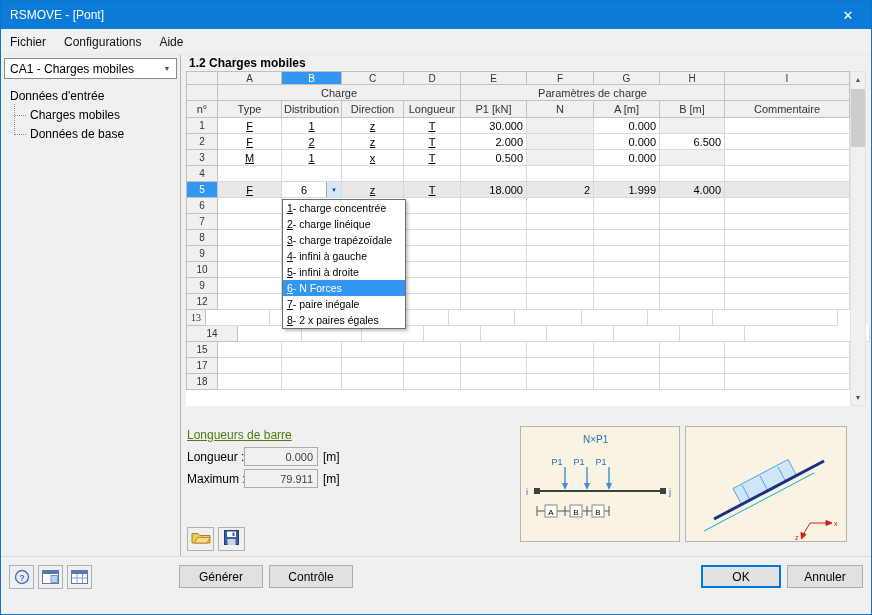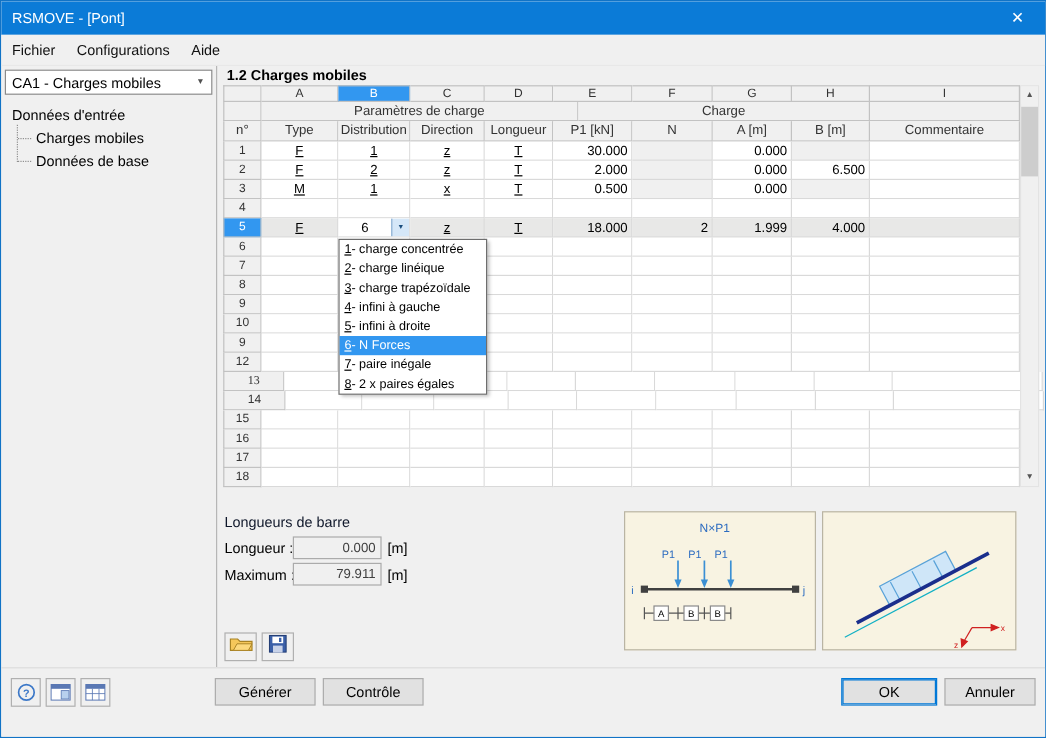--- a/index.html
+++ b/index.html
@@ -59,21 +59,21 @@
     z-index:9;box-shadow:2px 2px 3px rgba(0,0,0,.25);}
   .dd-item{height:16px;display:flex;align-items:center;padding-left:4px;font-size:10.5px;white-space:nowrap;color:#000;}
   .dd-item.sel{background:#3297f0;color:#fff;}
   
   .vscroll{position:absolute;left:664px;top:0;width:16px;height:335px;background:#f0f0f0;border:1px solid #e3e3e3;}
   .sb-btn{position:absolute;left:0;right:0;height:15px;display:flex;align-items:center;justify-content:center;
     font-size:7px;color:#555;background:#f0f0f0;}
   .sb-up{top:0;} .sb-down{bottom:0;}
   .sb-thumb{position:absolute;left:0;right:0;top:17px;height:58px;background:#cdcdcd;}
   
-  .len-title{position:absolute;left:186px;top:427px;font-size:12px;color:#0f172a;}
+  .len-title{position:absolute;left:186px;top:427px;font-size:12px;color:#4d7c0f;text-decoration:underline;}
   .len-label{position:absolute;font-size:12px;color:#000;}
   .len-field{position:absolute;width:74px;height:19px;border:1px solid #ababab;background:#f0f0f0;font-size:11px;
     display:flex;align-items:center;justify-content:flex-end;padding-right:4px;color:#404040;}
   .len-unit{position:absolute;font-size:12px;color:#000;}
   
   .tool-btn{position:absolute;width:27px;height:24px;background:#f0f0f0;border:1px solid #b0b0b0;
     display:flex;align-items:center;justify-content:center;}
   
   .img-panel{position:absolute;top:425px;height:116px;background:#f8f3e2;border:1px solid #b9b4a3;}
   .p1{left:519px;width:160px;} .p2{left:684px;width:162px;}
@@ -134,22 +134,22 @@
           <div class="cell hcell letter" style="width: 62px;">C</div>
           <div class="cell hcell letter" style="width: 57px;">D</div>
           <div class="cell hcell letter" style="width: 66px;">E</div>
           <div class="cell hcell letter" style="width: 67px;">F</div>
           <div class="cell hcell letter" style="width: 66px;">G</div>
           <div class="cell hcell letter" style="width: 65px;">H</div>
           <div class="cell hcell letter" style="width: 125px;">I</div>
         </div>
       <div class="trow h16">
         <div class="cell hcell w32"></div>
+        <div class="cell hcell w243">Charge</div>
         <div class="cell hcell w264">Paramètres de charge</div>
-        <div class="cell hcell w243">Charge</div>
         <div class="cell hcell w125"></div>
       </div>
       <div class="trow h17" id="colhead-row">
           <div class="cell hcell" style="width: 32px;">n°</div>
           <div class="cell hcell" style="width: 64px;">Type</div>
           <div class="cell hcell" style="width: 60px;">Distribution</div>
           <div class="cell hcell" style="width: 62px;">Direction</div>
           <div class="cell hcell" style="width: 57px;">Longueur</div>
           <div class="cell hcell" style="width: 66px;">P1 [kN]</div>
           <div class="cell hcell" style="width: 67px;">N</div>
@@ -329,21 +329,21 @@
             <div class="cell" style="width: 60px;"></div>
             <div class="cell" style="width: 62px;"></div>
             <div class="cell" style="width: 57px;"></div>
             <div class="cell num" style="width: 66px;"></div>
             <div class="cell num" style="width: 67px;"></div>
             <div class="cell num" style="width: 66px;"></div>
             <div class="cell num" style="width: 65px;"></div>
             <div class="cell leftal" style="width: 125px;"></div>
           </div>
           <div class="trow h16">
-            <div class="cell rowhead" style="width: 51px; font-family: Liberation Serif, serif;">13</div>
+            <div class="cell rowhead" style="width: 20px; font-family: Liberation Serif, serif;">13</div>
             <div class="cell" style="width: 64px;"></div>
             <div class="cell" style="width: 60px;"></div>
             <div class="cell" style="width: 62px;"></div>
             <div class="cell" style="width: 57px;"></div>
             <div class="cell num" style="width: 66px;"></div>
             <div class="cell num" style="width: 67px;"></div>
             <div class="cell num" style="width: 66px;"></div>
             <div class="cell num" style="width: 65px;"></div>
             <div class="cell leftal" style="width: 125px;"></div>
           </div>
@@ -354,32 +354,20 @@
             <div class="cell" style="width: 62px;"></div>
             <div class="cell" style="width: 57px;"></div>
             <div class="cell num" style="width: 66px;"></div>
             <div class="cell num" style="width: 67px;"></div>
             <div class="cell num" style="width: 66px;"></div>
             <div class="cell num" style="width: 65px;"></div>
             <div class="cell leftal" style="width: 125px;"></div>
           </div>
           <div class="trow h16">
             <div class="cell rowhead" style="width: 32px;">15</div>
-            <div class="cell" style="width: 64px;"></div>
-            <div class="cell" style="width: 60px;"></div>
-            <div class="cell" style="width: 62px;"></div>
-            <div class="cell" style="width: 57px;"></div>
-            <div class="cell num" style="width: 66px;"></div>
-            <div class="cell num" style="width: 67px;"></div>
-            <div class="cell num" style="width: 66px;"></div>
-            <div class="cell num" style="width: 65px;"></div>
-            <div class="cell leftal" style="width: 125px;"></div>
-          </div>
-          <div class="trow h16">
-            <div class="cell rowhead" style="width: 32px;">16</div>
             <div class="cell" style="width: 64px;"></div>
             <div class="cell" style="width: 60px;"></div>
             <div class="cell" style="width: 62px;"></div>
             <div class="cell" style="width: 57px;"></div>
             <div class="cell num" style="width: 66px;"></div>
             <div class="cell num" style="width: 67px;"></div>
             <div class="cell num" style="width: 66px;"></div>
             <div class="cell num" style="width: 65px;"></div>
             <div class="cell leftal" style="width: 125px;"></div>
           </div>

